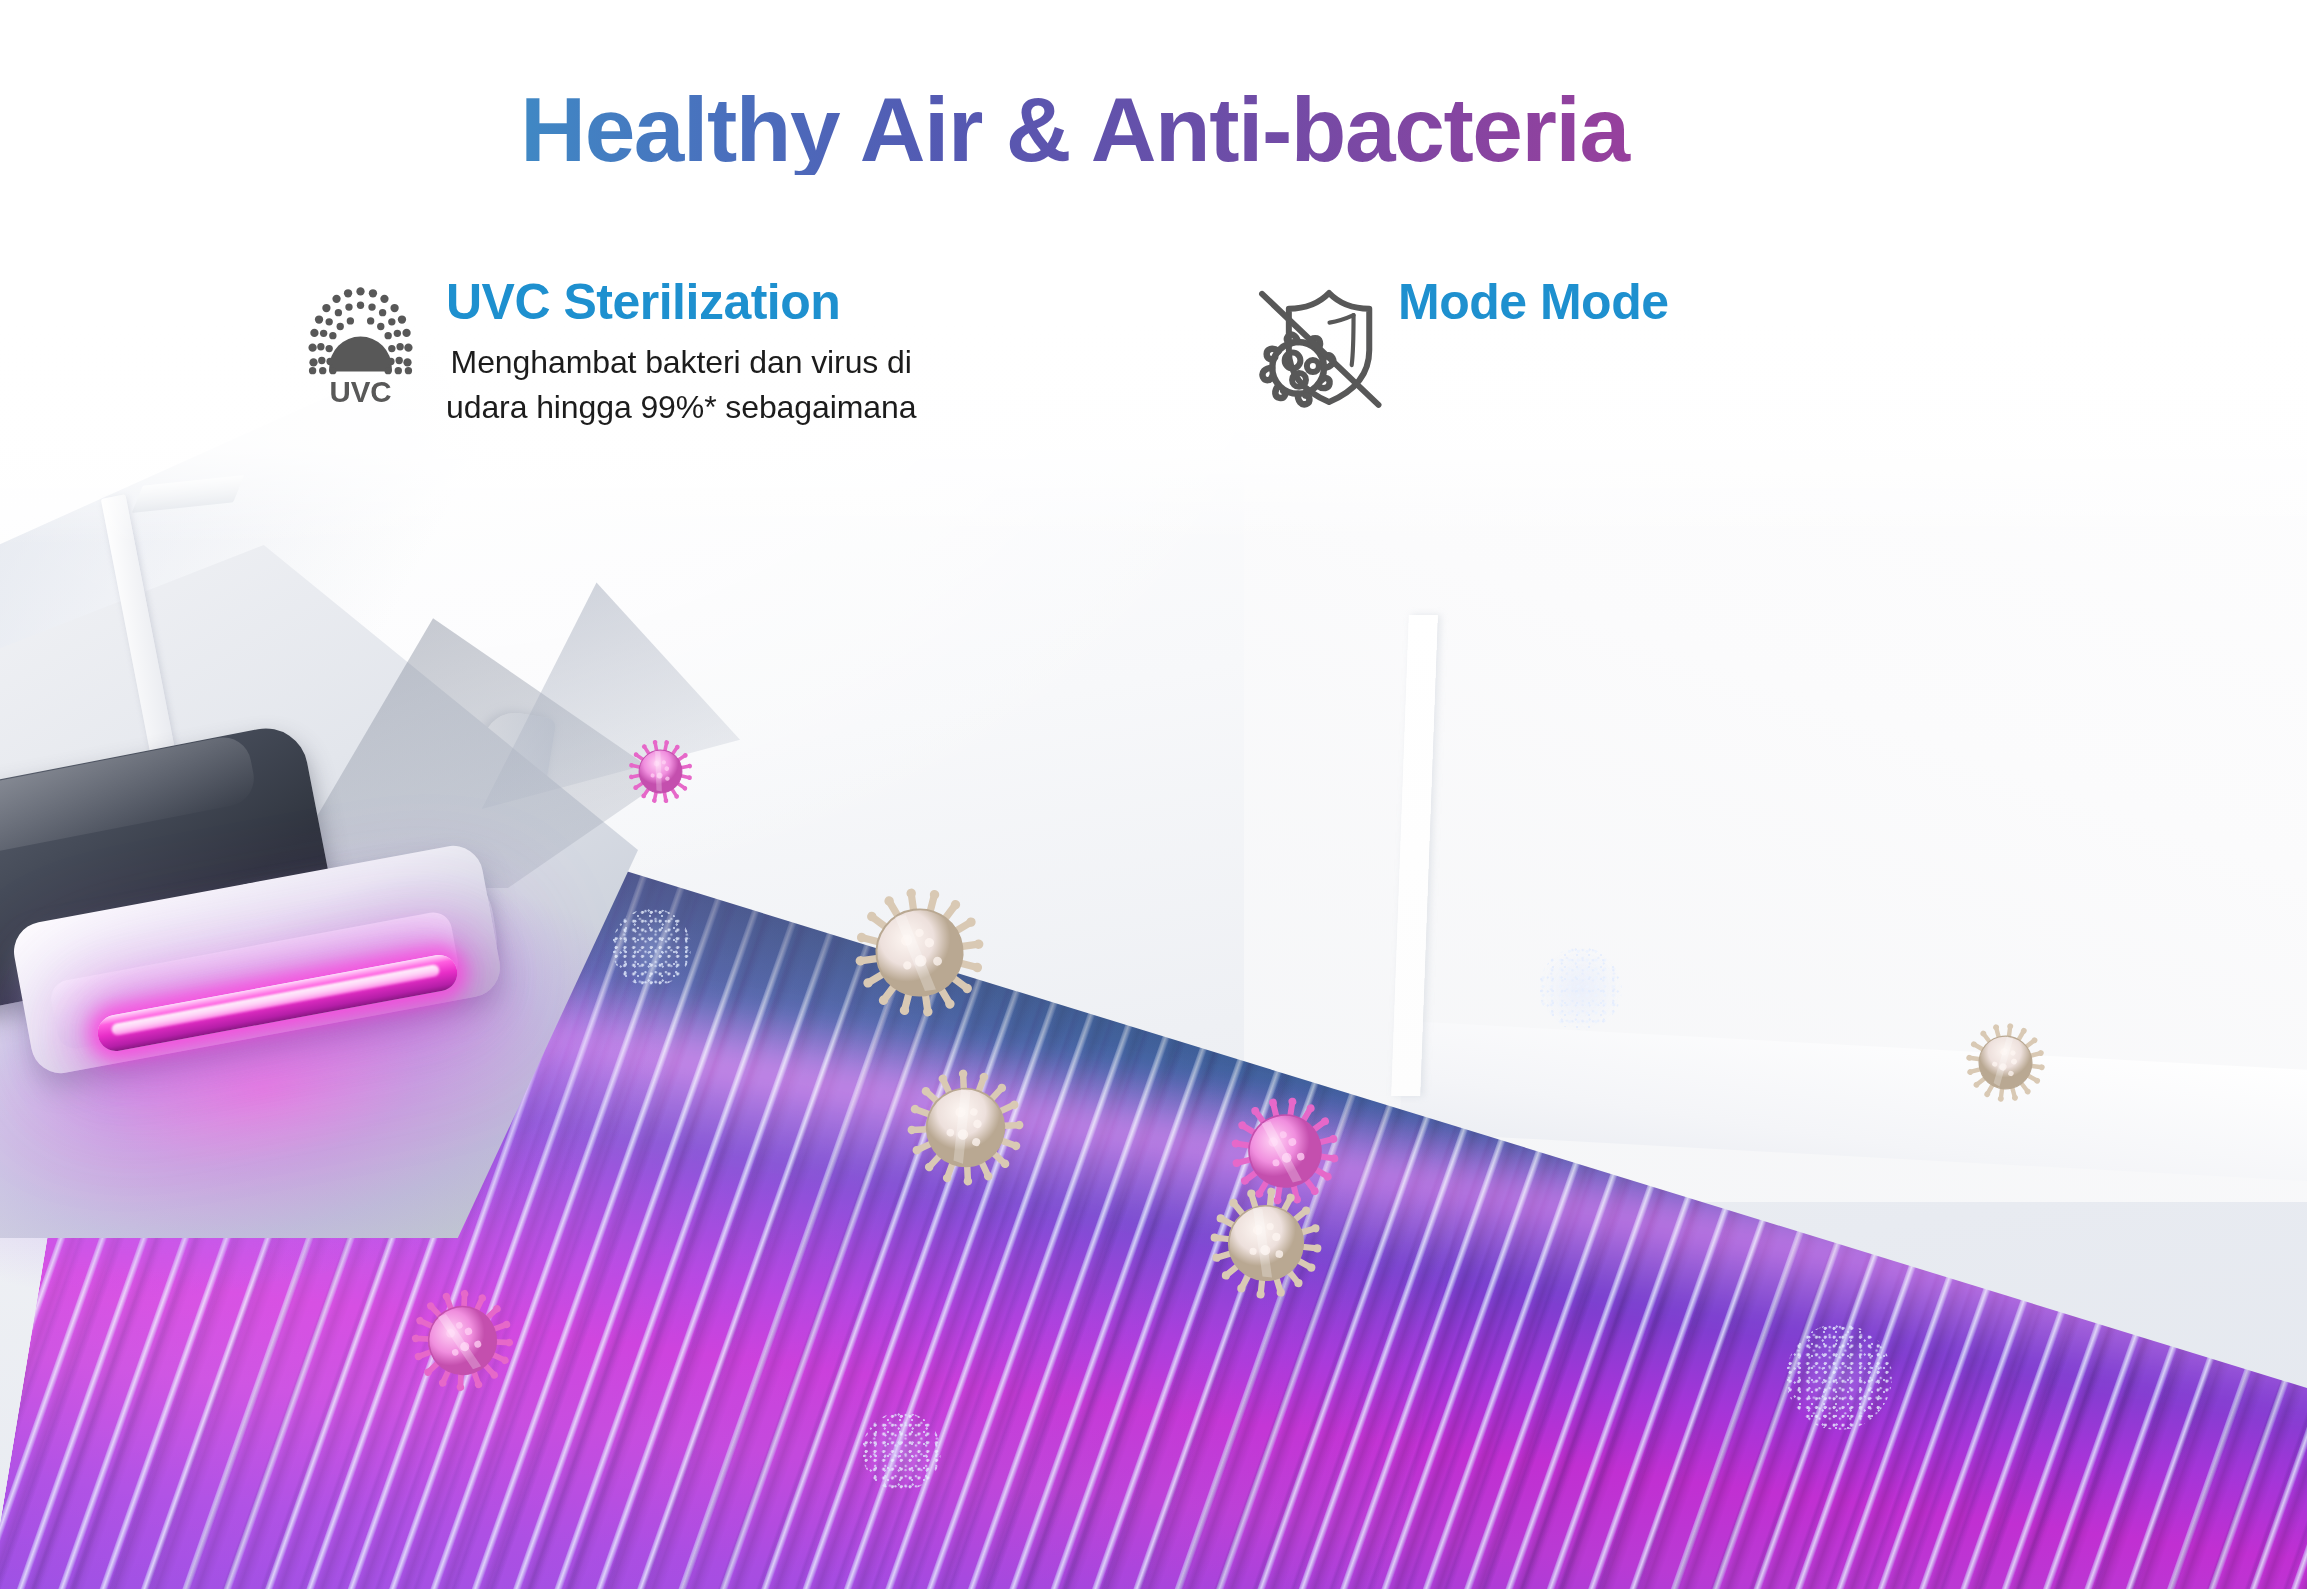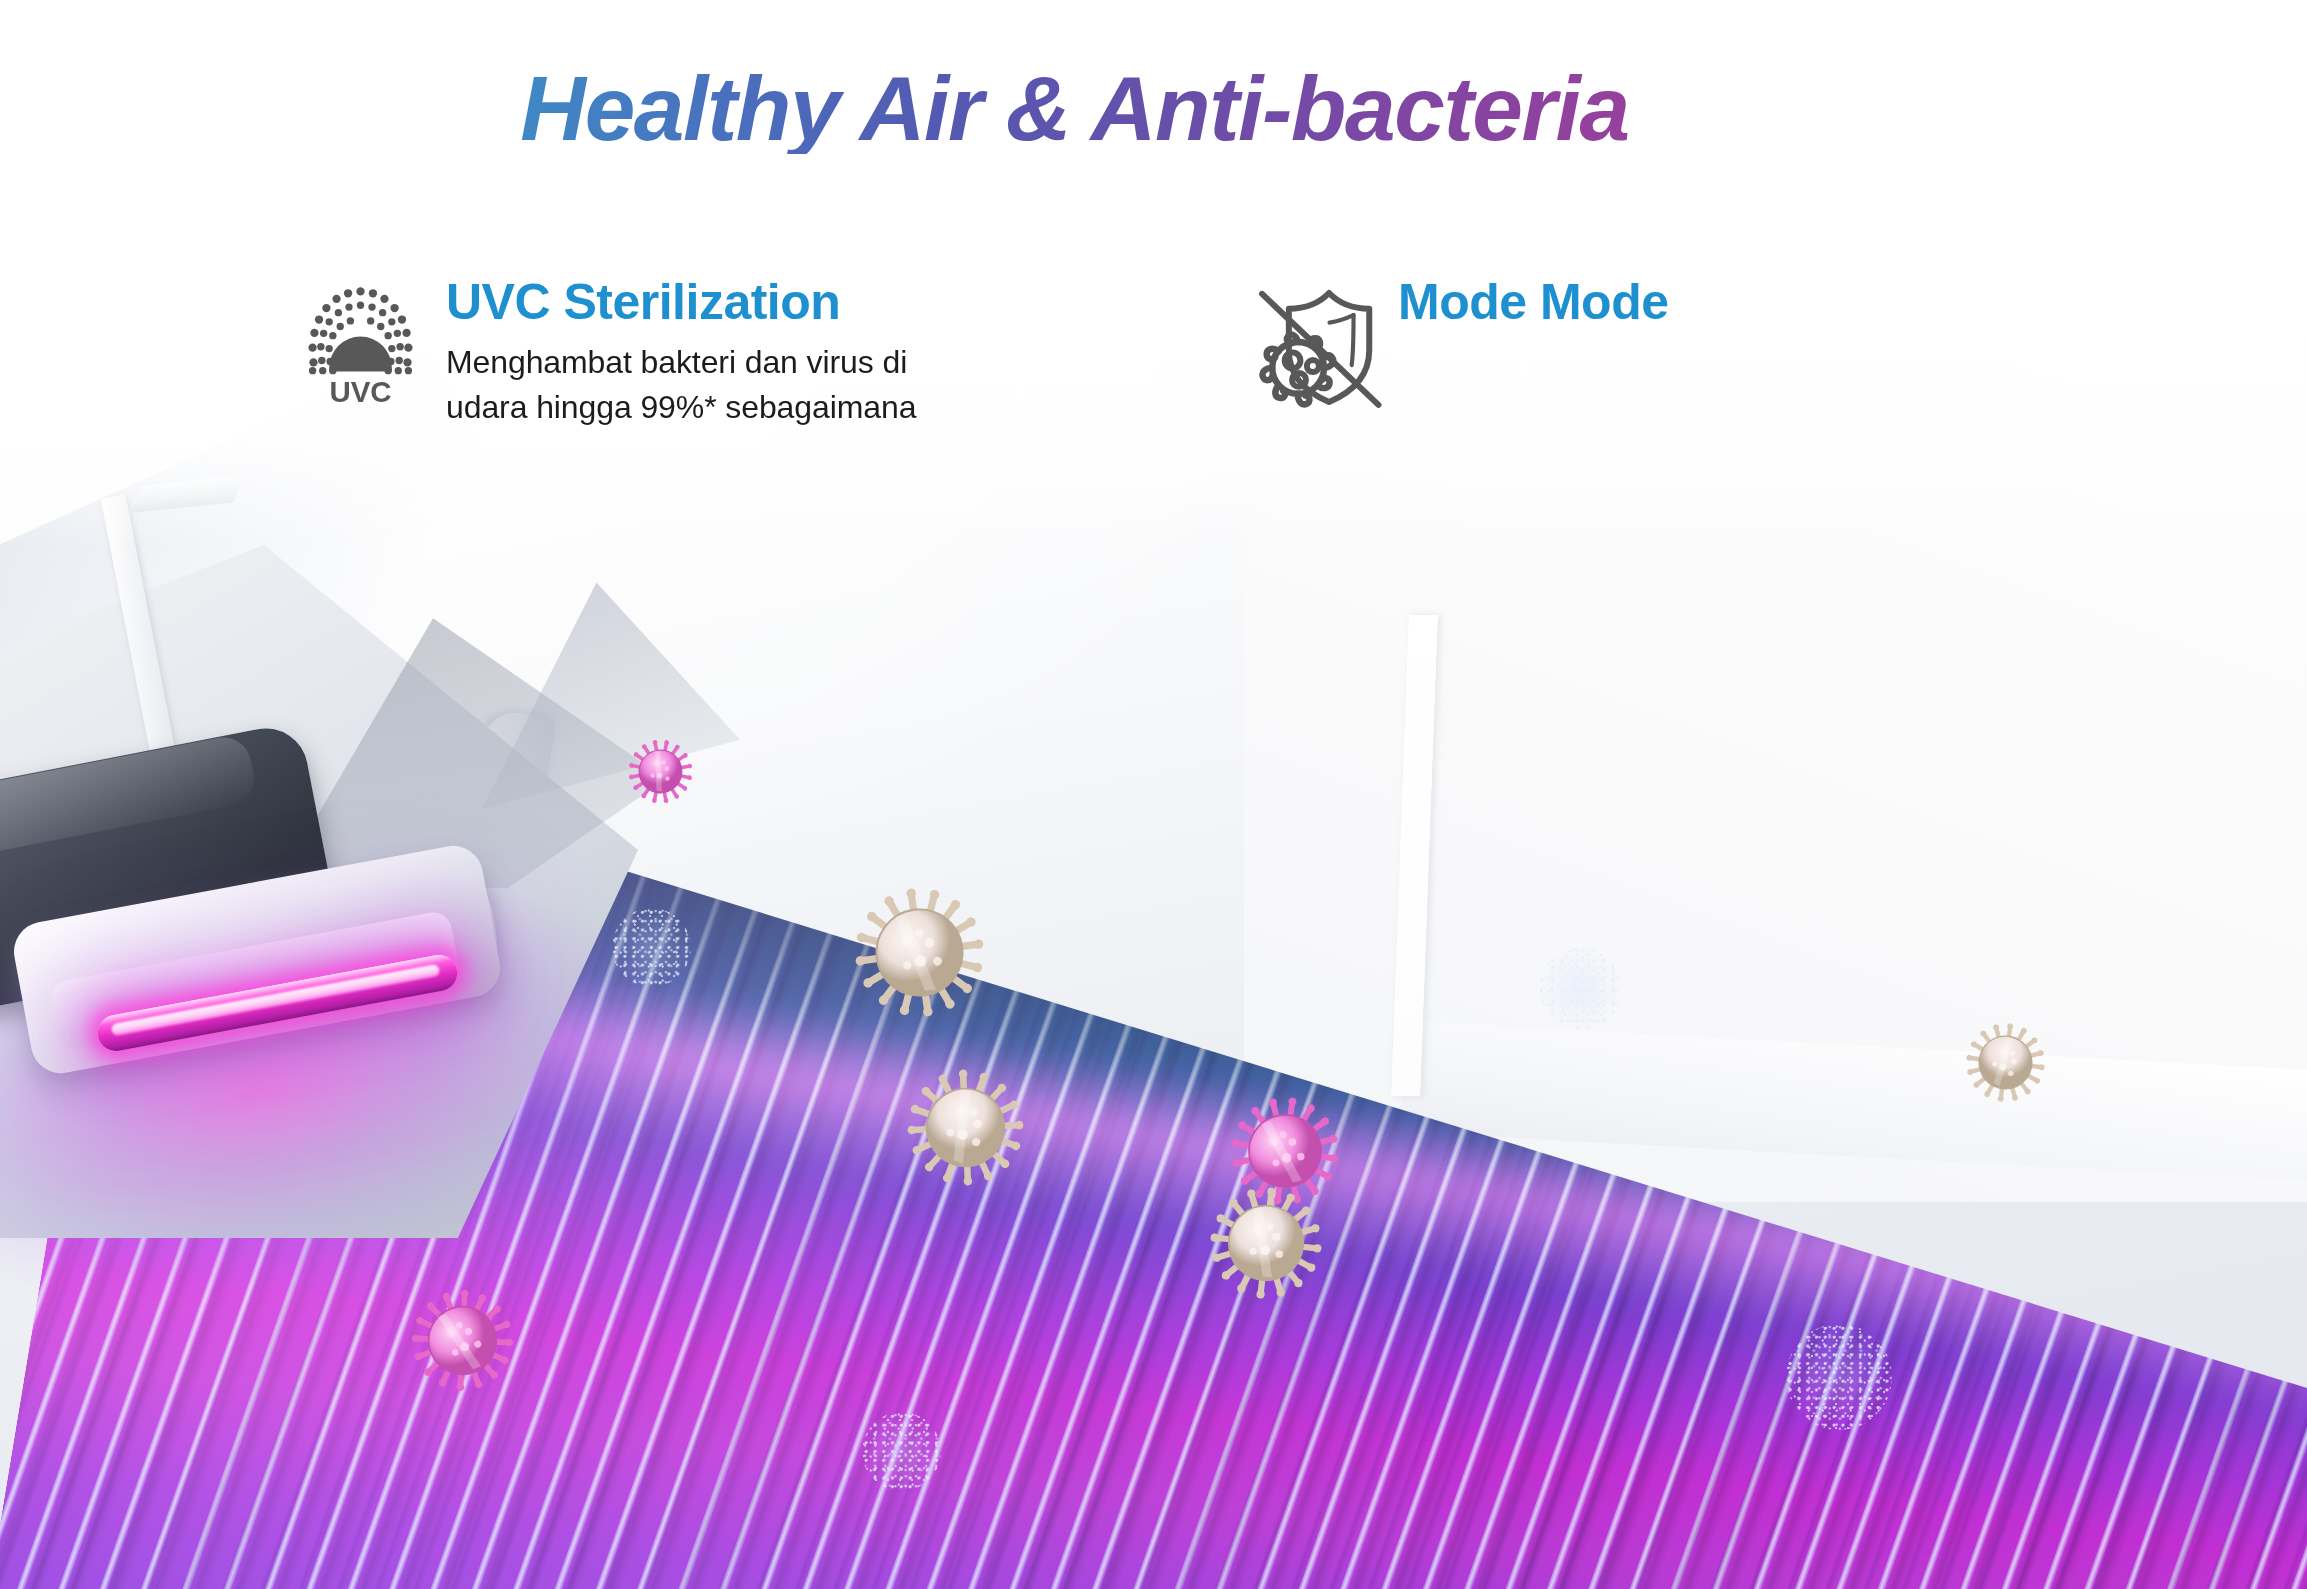--- a/index.html
+++ b/index.html
@@ -324,42 +324,41 @@
   .top-veil {
     position:absolute; left:0; top:0; width:2307px; height:545px;
     background:linear-gradient(180deg,#ffffff 0%,#ffffff 58%,rgba(255,255,255,.86) 82%,rgba(255,255,255,0) 100%);
     pointer-events:none;
   }
 
   
   .content { position:absolute; inset:0; }
 
   .headline {
-    position:absolute; left:0; top:63px; width:2149px;
+    position:absolute; left:0; top:84px; width:2149px;
     text-align:center;
     font-size:91px;
     font-weight:700;
     letter-spacing:-1.4px;
     line-height:1;
     background-image:linear-gradient(90deg,
         #2ab7d4 0%,
         #2fb0d0 8%,
         #3d8ec6 22%,
         #4a6fbd 34%,
         #5459b2 44%,
         #6a4ea8 56%,
         #8a43a0 70%,
         #a83c98 84%,
         #c1368f 100%);
     -webkit-background-clip:text;
     background-clip:text;
     color:transparent;
     -webkit-text-fill-color:transparent;
     white-space:nowrap;
-    font-style:italic;
   }
 
   .features {
     position:absolute; left:0; top:277px;
     width:2307px;
     display:flex;
     padding-left:296px;
   }
   .feature { display:flex; align-items:flex-start; }
   .feature.left  { width:952px; }
@@ -382,21 +381,21 @@
     white-space:nowrap;
     margin-bottom:12px;
   }
   .f-body {
     font-size:32px;
     font-weight:400;
     color:#1c1c1c;
     line-height:1.42;
     letter-spacing:-0.1px;
   }
-  .f-body div { white-space:nowrap; }
+  .f-body div { white-space:nowrap;text-align:center; }
 </style>
 </head>
 <body>
 
 <div id="stage">
 
   <div class="scene">
     <div class="wall"></div>
     <div class="wall-right"></div>
     <div class="wall-glow"></div>

